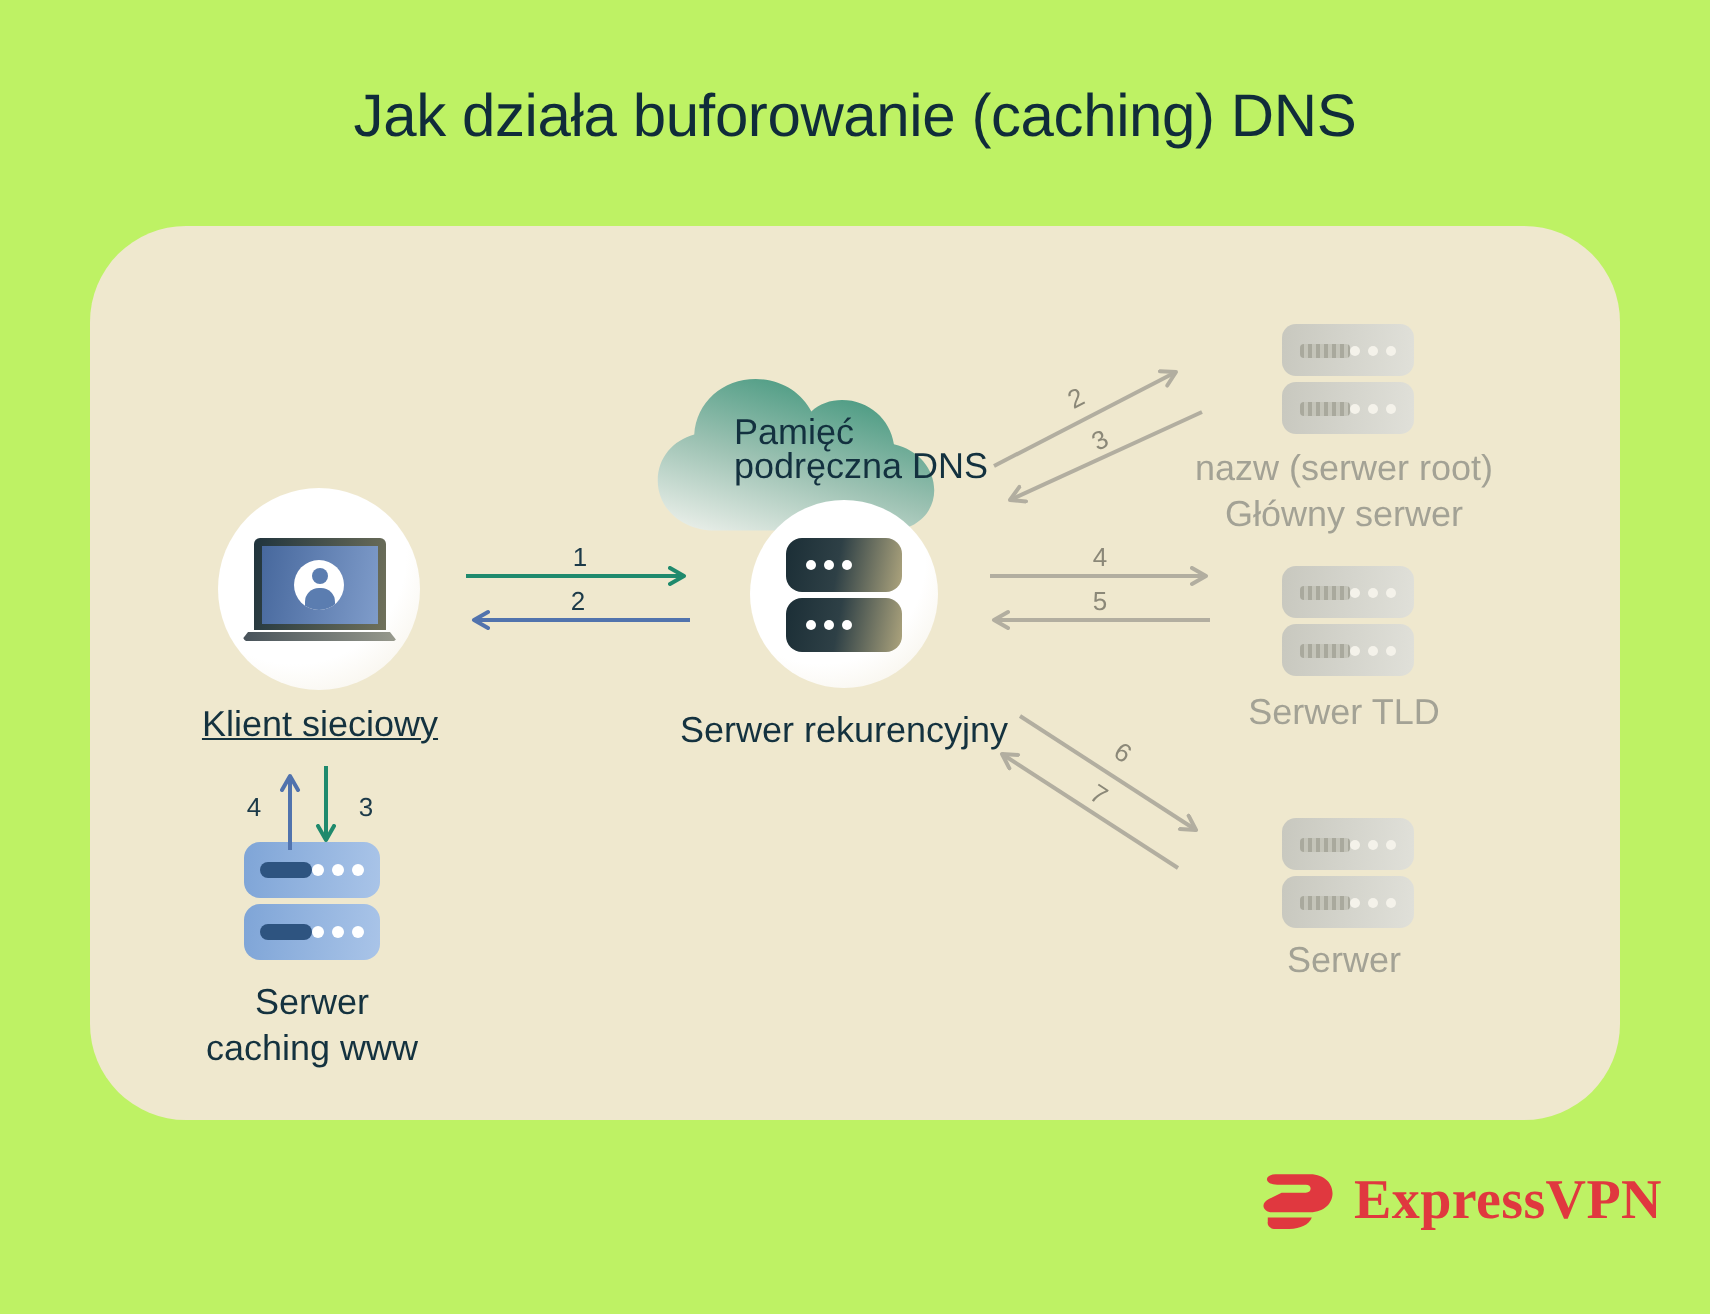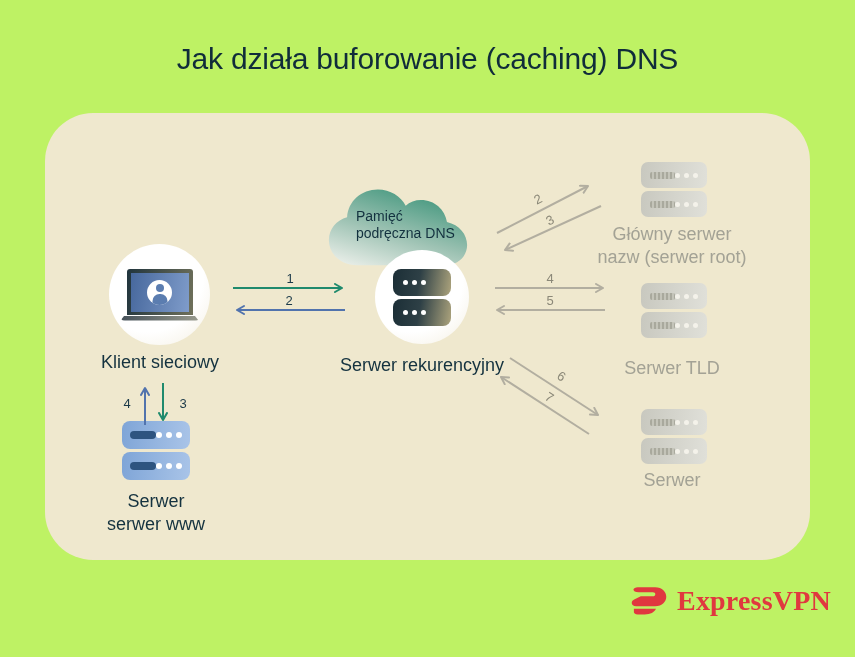--- a/index.html
+++ b/index.html
@@ -18,30 +18,30 @@
 
   
   .circle{position:absolute;border-radius:50%;z-index:2;
           background:radial-gradient(circle at 38% 32%, #ffffff 60%, #f3eee0 100%);
           display:flex;align-items:center;justify-content:center;}
   .client-circle{left:64px;top:131px;width:101px;height:101px;}
   .recursive-circle{left:330px;top:137px;width:94px;height:94px;}
 
   
   .cloud-svg{position:absolute;left:281px;top:67px;width:144px;height:88px;z-index:1;}
-  .cloud-label{position:absolute;left:311px;top:95px;z-index:2;font-size:14px;
+  .cloud-label{position:absolute;left:322px;top:95px;z-index:2;font-size:18px;
                line-height:17px;color:#13313F;}
 
   
   .label{position:absolute;font-size:18px;color:#14323F;text-align:center;z-index:4;line-height:23px;}
   .label.gray{color:#A3A295;}
-  .client-label{left:15px;top:238px;width:200px;}
+  .client-label{left:15px;top:238px;width:200px;text-decoration:underline;}
   .recursive-label{left:277px;top:241px;width:200px;}
   .root-label{left:527px;top:110px;width:200px;}
-  .tld-label{left:527px;top:232px;width:200px;margin-top:12px;}
+  .tld-label{left:527px;top:232px;width:200px;}
   .auth-label{left:527px;top:356px;width:200px;}
   .web-label{left:11px;top:377px;width:200px;}
 
   
   .srv{display:flex;flex-direction:column;gap:3px;z-index:2;}
   .srv.abs{position:absolute;}
   .srv-root{left:596px;top:49px;}
   .srv-tld{left:596px;top:170px;}
   .srv-auth{left:596px;top:296px;}
   .srv-web{left:77px;top:308px;}
@@ -153,22 +153,22 @@
       <div class="sbox">
           <span class="bar"></span>
         <span class="dots">
             <span class="dot"></span>
             <span class="dot"></span>
             <span class="dot"></span>
           </span>
         </div>
     </div>
     <div class="label gray root-label">
+      <div>nazw (serwer root)</div>
       <div>Główny serwer</div>
-      <div>nazw (serwer root)</div>
     </div>
 
     <div class="srv abs gray srv-tld">
       <div class="sbox">
           <span class="bar"></span>
         <span class="dots">
             <span class="dot"></span>
             <span class="dot"></span>
             <span class="dot"></span>
           </span>
@@ -219,21 +219,21 @@
           <span class="bar"></span>
         <span class="dots">
             <span class="dot"></span>
             <span class="dot"></span>
             <span class="dot"></span>
           </span>
         </div>
     </div>
     <div class="label web-label">
       <div>Serwer</div>
-      <div>serwer www</div>
+      <div>caching www</div>
     </div>
 
     <svg class="arrows" width="765" height="447" viewBox="0 0 765 447">
       <defs>
         <marker id="ah-green" markerWidth="12" markerHeight="12" refX="8" refY="5" orient="auto" markerUnits="userSpaceOnUse">
           <path d="M1 1 L8 5 L1 9" fill="none" stroke="#1F8A6D" stroke-width="2" stroke-linecap="round" stroke-linejoin="round"></path>
         </marker>
         <marker id="ah-blue" markerWidth="12" markerHeight="12" refX="8" refY="5" orient="auto" markerUnits="userSpaceOnUse">
           <path d="M1 1 L8 5 L1 9" fill="none" stroke="#5173AD" stroke-width="2" stroke-linecap="round" stroke-linejoin="round"></path>
         </marker>

